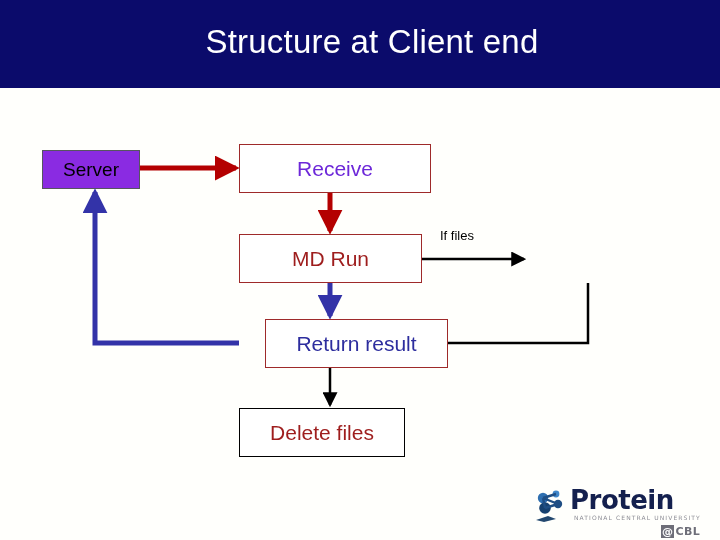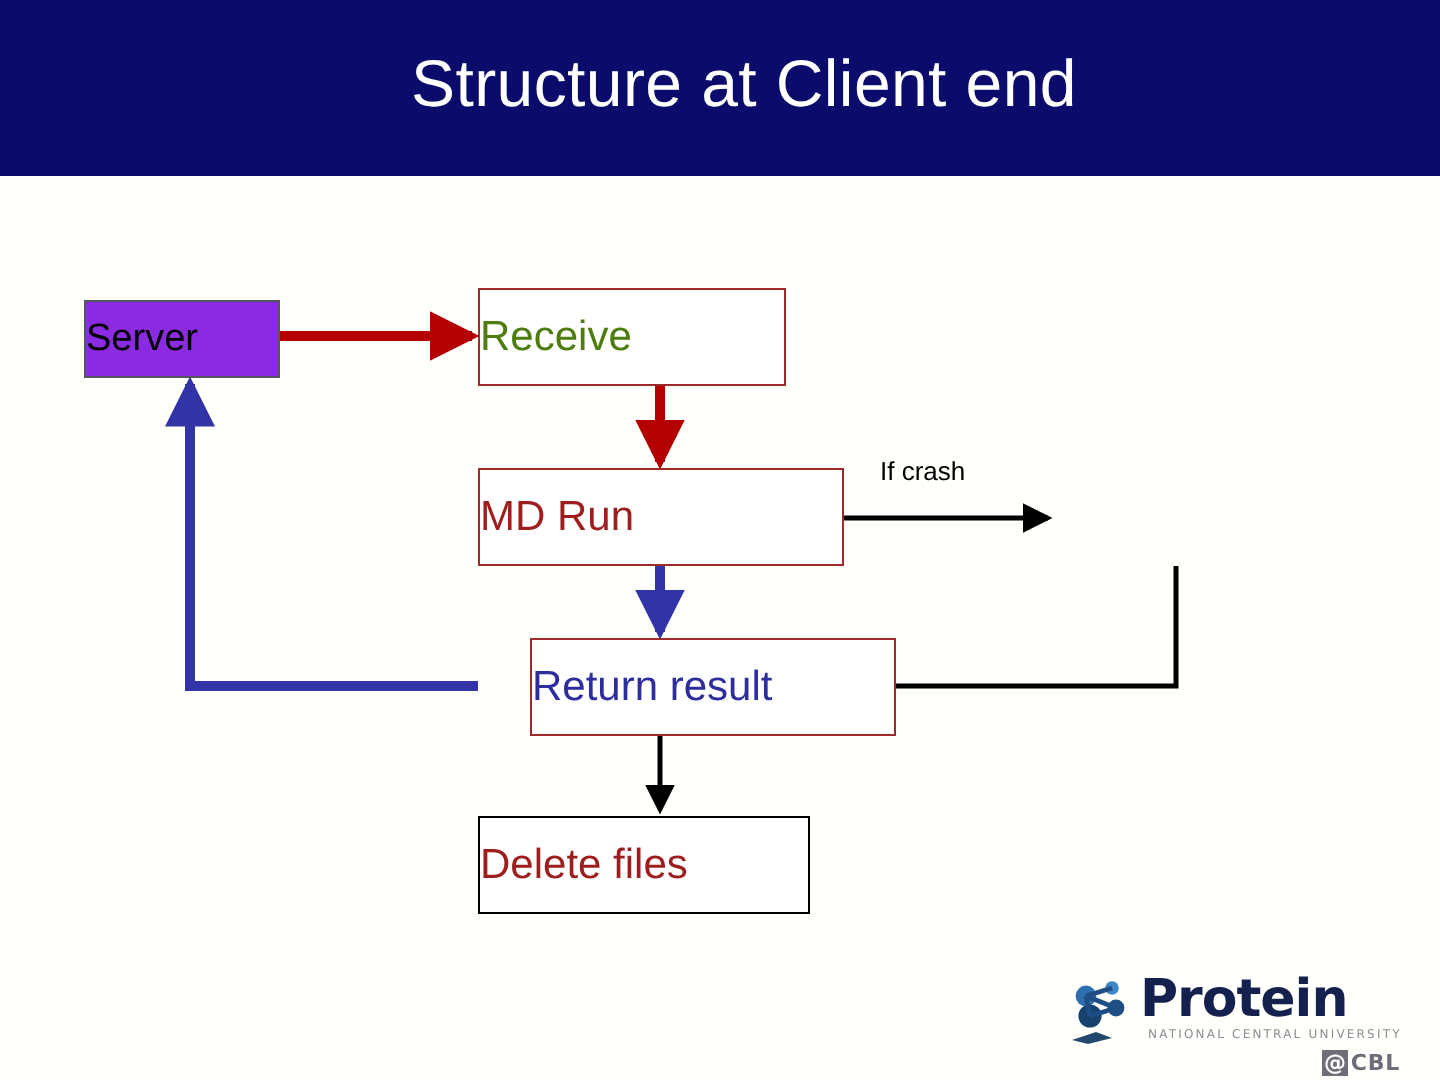--- a/index.html
+++ b/index.html
@@ -55,42 +55,42 @@
     width: 720px;
     height: 452px;
   }
 
   
   .node {
     position: absolute;
     box-sizing: border-box;
     display: flex;
     align-items: center;
-    justify-content: flex-start;
+    justify-content: center;
     white-space: nowrap;
     background: #ffffff;
   }
 
   #node-server {
     left: 42px;
     top: 62px;
     width: 98px;
     height: 39px;
     background: #8a2be2;
     border: 1px solid #565660;
     color: #000000;
     font-size: 19px;
   }
   #node-receive {
     left: 239px;
     top: 56px;
-    width: 154px;
+    width: 192px;
     height: 49px;
     border: 1px solid #9e2a2a;
-    color: #4d7c0f;
+    color: #6d28d9;
     font-size: 21px;
   }
   #node-mdrun {
     left: 239px;
     top: 146px;
     width: 183px;
     height: 49px;
     border: 1px solid #9e2a2a;
     color: #9e1d1d;
     font-size: 21px;
@@ -240,21 +240,21 @@
 
   <div class="node" id="node-return">
     <span>Return result</span>
   </div>
 
   <div class="node" id="node-delete">
     <span>Delete files</span>
   </div>
 
 
-  <div id="label-if-crash">If crash</div>
+  <div id="label-if-crash">If files</div>
 
 </div>
 
 <div id="footer-logo">
 
   <svg id="logo-molecule" viewBox="0 0 34 36" width="34" height="36" xmlns="http://www.w3.org/2000/svg">
     <circle cx="9" cy="9" r="5.2" fill="#2f6fb0"></circle>
     <circle cx="22" cy="5" r="3.4" fill="#3f86c9"></circle>
     <circle cx="24" cy="15" r="4.2" fill="#1f4e84"></circle>
     <circle cx="11" cy="19" r="5.8" fill="#17416f"></circle>

